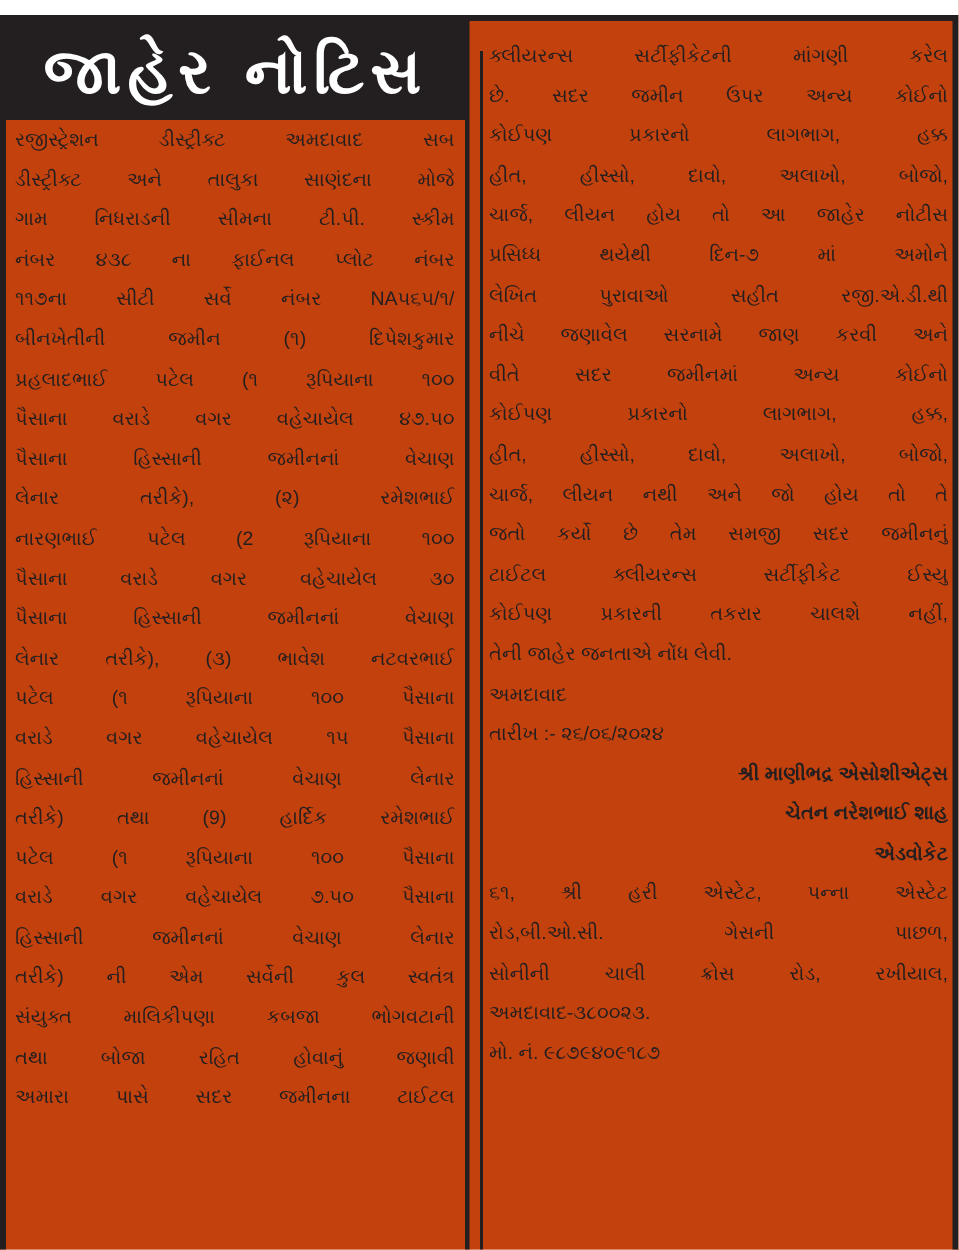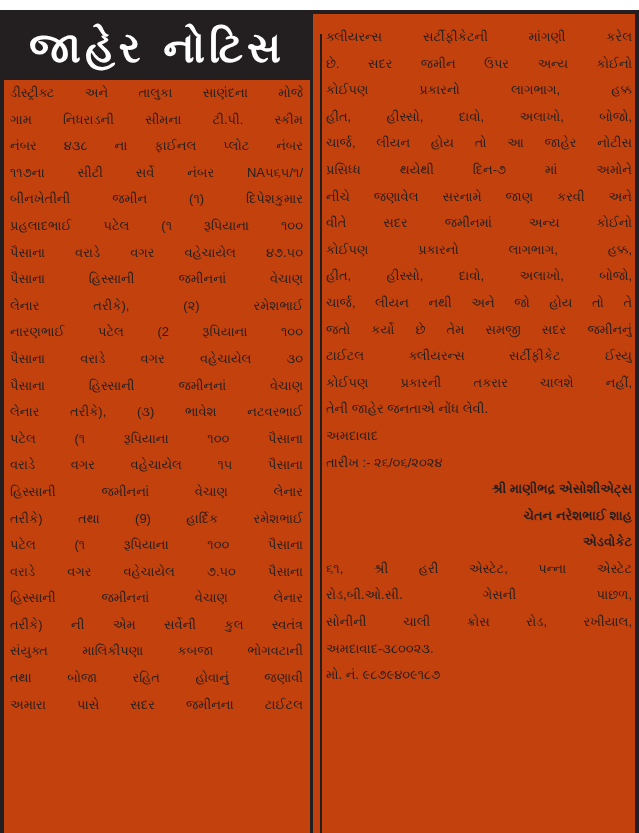--- a/index.html
+++ b/index.html
@@ -45,20 +45,21 @@
     .lines li.plain { text-align-last: left; }
     .lines li.right { text-align: right; text-align-last: right; font-weight: bold; }
   </style>
 </head>
 <body>
 
 <div class="frame">
   <div class="col-left">
     <div class="title-bar">જાહેર નોટિસ</div>
     <ul class="lines left-lines">
+      <li>રજીસ્ટ્રેશન ડીસ્ટ્રીક્ટ અમદાવાદ સબ</li>
       <li>ડીસ્ટ્રીક્ટ અને તાલુકા સાણંદના મોજે</li>
       <li>ગામ નિધરાડની સીમના ટી.પી. સ્કીમ</li>
       <li>નંબર ૪૩૮ ના ફાઈનલ પ્લોટ નંબર</li>
       <li>૧૧૭ના સીટી સર્વે નંબર NA૫૬૫/૧/</li>
       <li>બીનખેતીની જમીન (૧) દિપેશકુમાર</li>
       <li>પ્રહલાદભાઈ પટેલ (૧ રૂપિયાના ૧૦૦</li>
       <li>પૈસાના વરાડે વગર વહેચાયેલ ૪૭.૫૦</li>
       <li>પૈસાના હિસ્સાની જમીનનાં વેચાણ</li>
       <li>લેનાર તરીકે), (૨) રમેશભાઈ</li>
       <li>નારણભાઈ પટેલ (2 રૂપિયાના ૧૦૦</li>
@@ -82,20 +83,21 @@
   <div class="divider"></div>
   <div class="inner-rule"></div>
 
   <ul class="lines right-lines">
     <li>ક્લીયરન્સ સર્ટીફીકેટની માંગણી કરેલ</li>
     <li>છે. સદર જમીન ઉપર અન્ય કોઈનો</li>
     <li>કોઈપણ પ્રકારનો લાગભાગ, હક્ક</li>
     <li>હીત, હીસ્સો, દાવો, અલાખો, બોજો,</li>
     <li>ચાર્જ, લીયન હોય તો આ જાહેર નોટીસ</li>
     <li>પ્રસિધ્ધ થયેથી દિન-૭ માં અમોને</li>
+    <li>લેખિત પુરાવાઓ સહીત રજી.એ.ડી.થી</li>
     <li>નીચે જણાવેલ સરનામે જાણ કરવી અને</li>
     <li>વીતે સદર જમીનમાં અન્ય કોઈનો</li>
     <li>કોઈપણ પ્રકારનો લાગભાગ, હક્ક,</li>
     <li>હીત, હીસ્સો, દાવો, અલાખો, બોજો,</li>
     <li>ચાર્જ, લીયન નથી અને જો હોય તો તે</li>
     <li>જતો કર્યો છે તેમ સમજી સદર જમીનનું</li>
     <li>ટાઈટલ ક્લીયરન્સ સર્ટીફીકેટ ઈસ્યુ</li>
     <li>કોઈપણ પ્રકારની તકરાર ચાલશે નહીં,</li>
     <li class="plain">તેની જાહેર જનતાએ નોંધ લેવી.</li>
     <li class="plain">અમદાવાદ</li>

